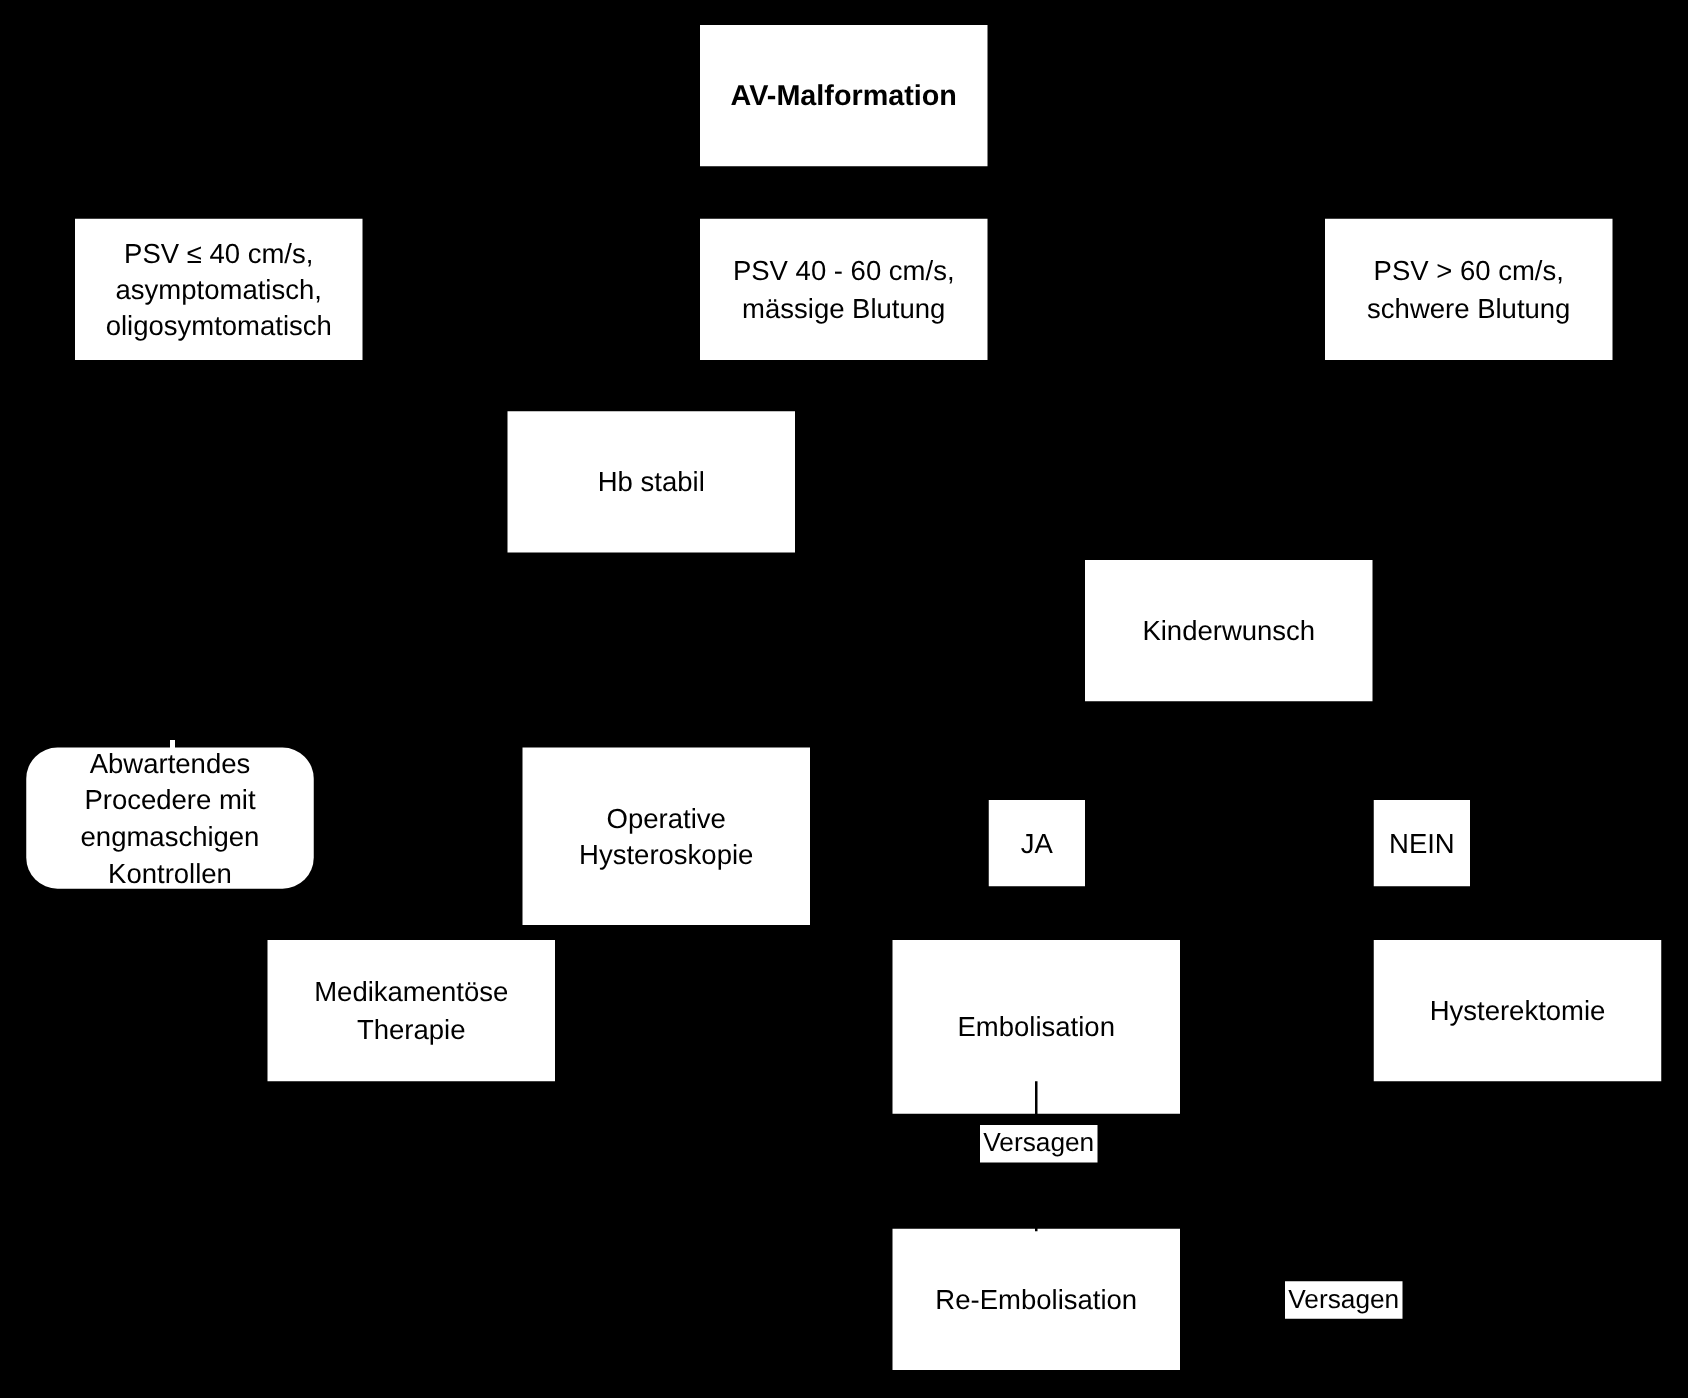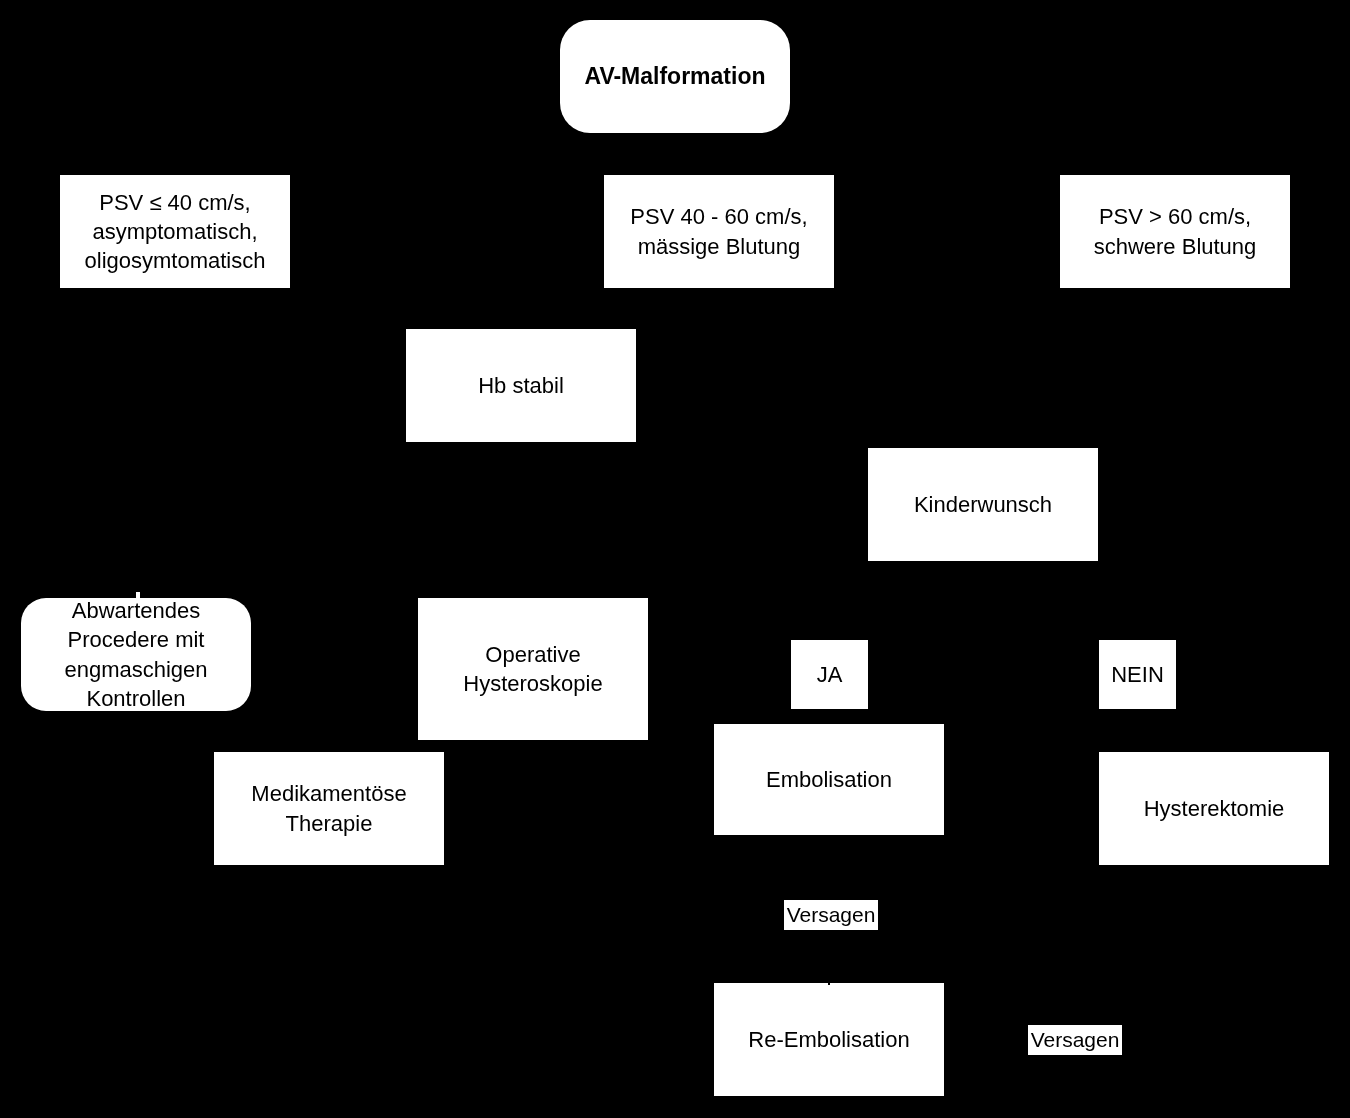--- a/index.html
+++ b/index.html
@@ -66,27 +66,27 @@
 </head>
 <body>
 
 <div id="canvas">
 
   <div class="conn vert" style="left:828px; top:865px; height:120px;"></div>
   <div class="conn horiz" style="left:944px; top:1039px; width:200px;"></div>
 
   <div class="sliver" style="left:136px; top:592px; width:4px; height:7px;"></div>
 
-  <div class="node bold" style="left:560px; top:20px; width:230px; height:113px;border-radius:30px;">AV-Malformation</div>
+  <div class="node bold" style="left:560px; top:20px; width:230px; height:113px;">AV-Malformation</div>
 
   <div class="node" style="left:60px; top:175px; width:230px; height:113px;">PSV ≤ 40 cm/s,
 asymptomatisch,
 oligosymtomatisch</div>
 
-  <div class="node" style="left:560px; top:175px; width:230px; height:113px;margin-left:44px;">PSV 40 - 60 cm/s,
+  <div class="node" style="left:560px; top:175px; width:230px; height:113px;">PSV 40 - 60 cm/s,
 mässige Blutung</div>
 
   <div class="node" style="left:1060px; top:175px; width:230px; height:113px;">PSV &gt; 60 cm/s,
 schwere Blutung</div>
 
   <div class="node" style="left:406px; top:329px; width:230px; height:113px;">Hb stabil</div>
 
 
   <div class="node" style="left:868px; top:448px; width:230px; height:113px;">Kinderwunsch</div>
 
@@ -98,21 +98,21 @@
   <div class="node" style="left:418px; top:598px; width:230px; height:142px;">Operative
 Hysteroskopie</div>
 
   <div class="node" style="left:791px; top:640px; width:77px; height:69px;">JA</div>
 
   <div class="node" style="left:1099px; top:640px; width:77px; height:69px;">NEIN</div>
 
   <div class="node" style="left:214px; top:752px; width:230px; height:113px;">Medikamentöse
 Therapie</div>
 
-  <div class="node" style="left:714px; top:724px; width:230px; height:111px;text-align:center;">Embolisation</div>
+  <div class="node" style="left:714px; top:752px; width:230px; height:139px;text-align:center;">Embolisation</div>
 
   <div class="node" style="left:1099px; top:752px; width:230px; height:113px;">Hysterektomie</div>
 
   <div class="node" style="left:714px; top:983px; width:230px; height:113px;">Re-Embolisation</div>
 
   <div class="tag" style="left:784px; top:900px; width:94px; height:30px;">Versagen</div>
 
   <div class="tag" style="left:1028px; top:1025px; width:94px; height:30px;">Versagen</div>
 
 </div>

